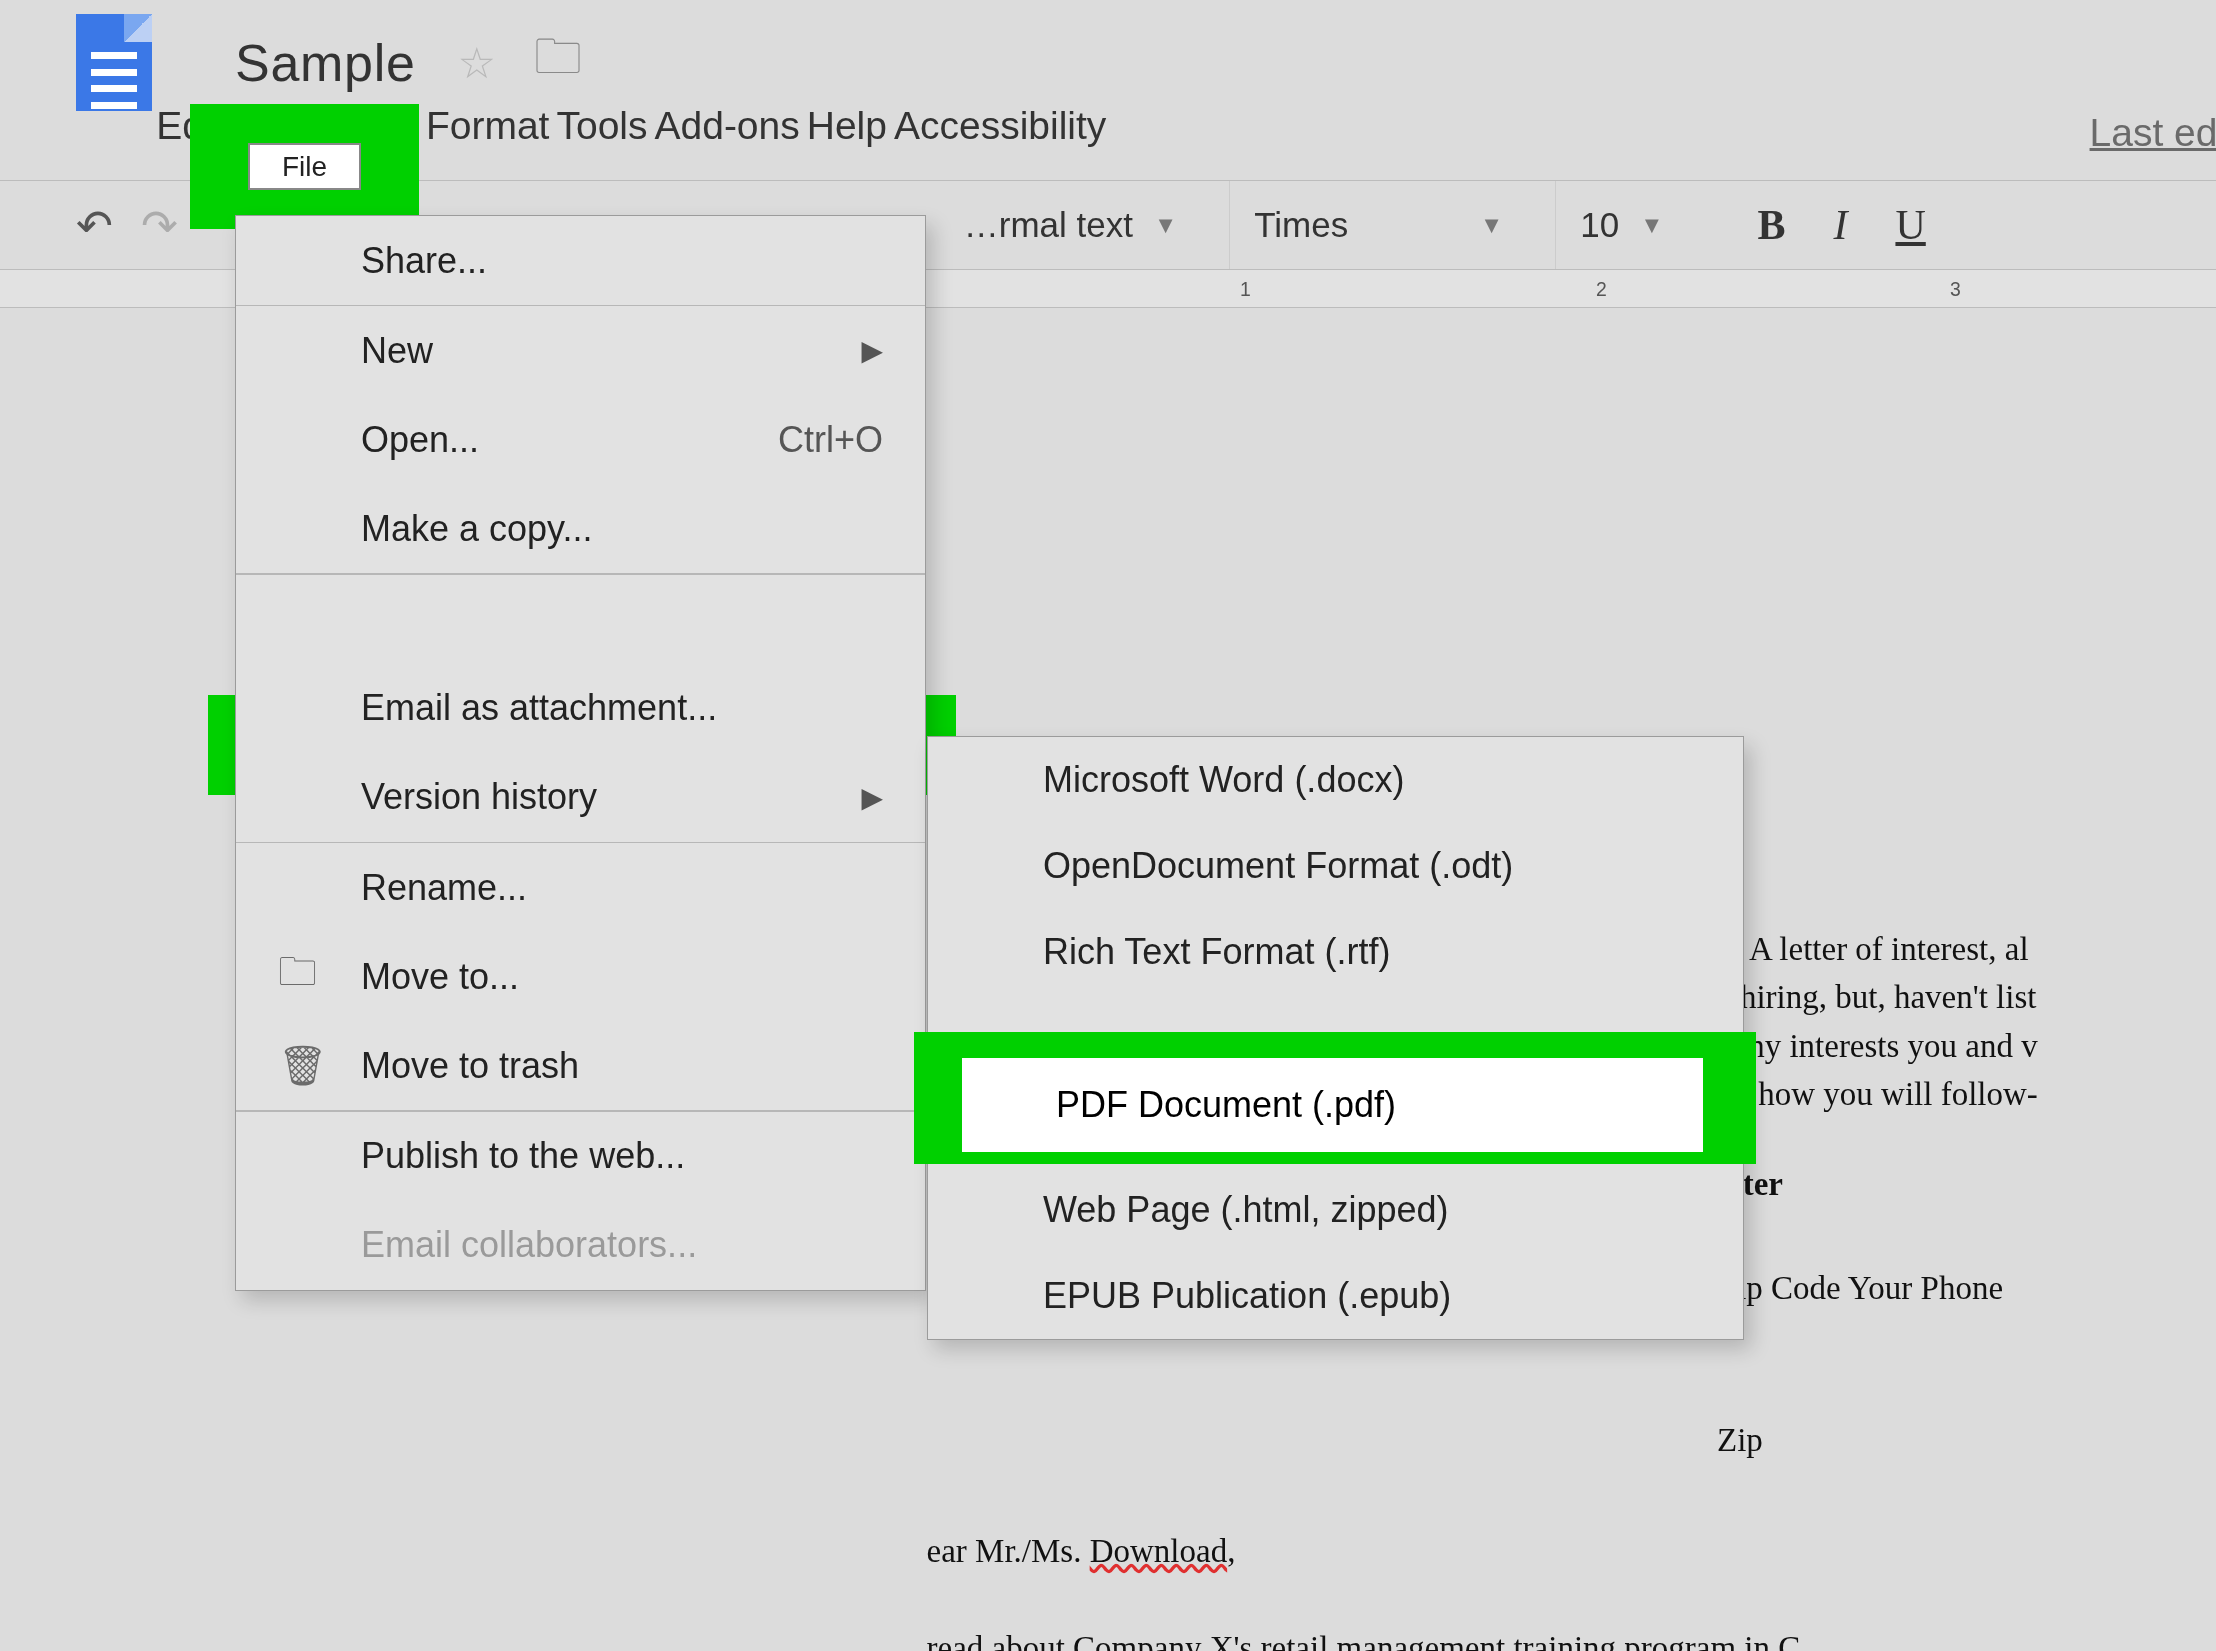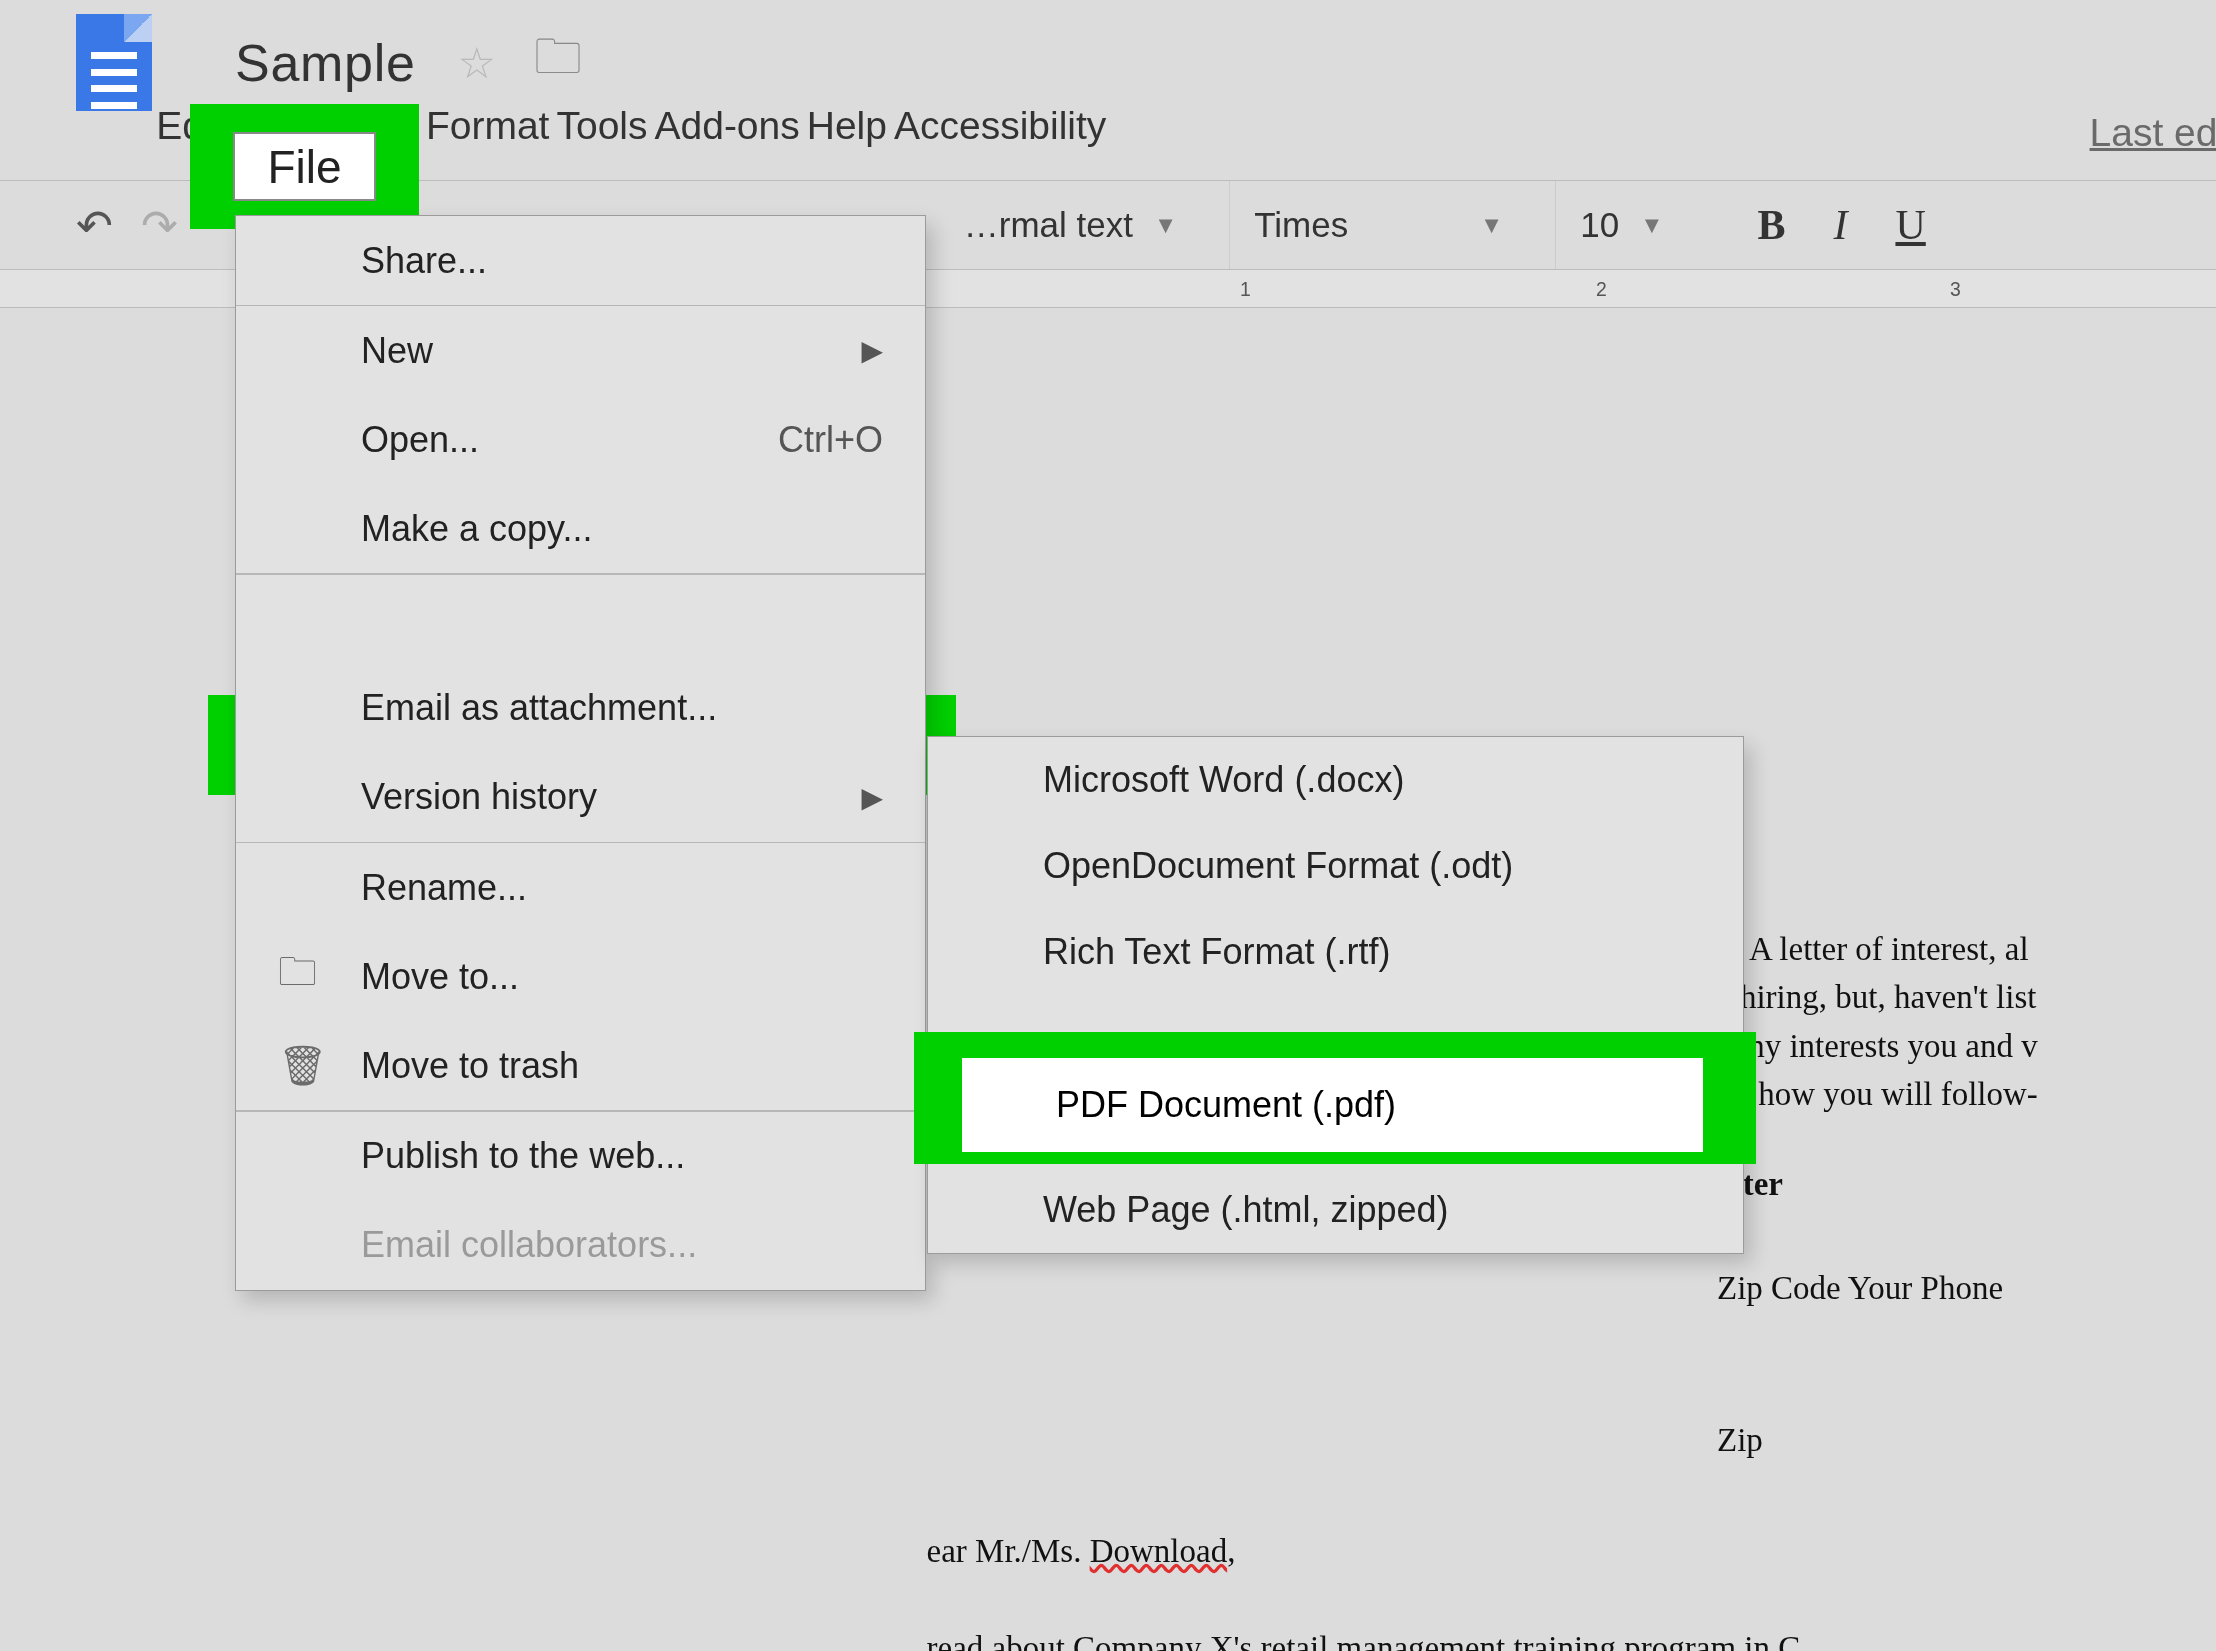--- a/index.html
+++ b/index.html
@@ -64,21 +64,21 @@
 
   .file-highlight-box {
     position:absolute; left:190px; top:104px;
     width:229px; height:125px;
     background:#00d000;
     z-index:5;
     display:flex; align-items:center; justify-content:center;
   }
   .file-highlight-box .inner {
     background:#fff; border:2.1px solid #888;
-    padding: 5.5px 32px; font-size:46px; color:#222;
+    padding: 5.5px 32px; font-size:28px; color:#222;
   }
 
   
   .toolbar {
     display:flex; align-items:center;
     height:90px;
     border-top:1.4px solid #bcbcbc; border-bottom:1.4px solid #bcbcbc;
     padding-left:76px; gap:28px;
     font-size:35px; color:#333;
   }
@@ -331,16 +331,19 @@
       <span>Rich Text Format (.rtf)</span>
     </div>
 
     <div class="sitem" style="visibility:hidden">placeholder</div>
     <div class="sitem">
       <span>Plain Text (.txt)</span>
     </div>
     <div class="sitem">
       <span>Web Page (.html, zipped)</span>
     </div>
+    <div class="sitem">
+      <span>EPUB Publication (.epub)</span>
+    </div>
   </div>
 
 </div>
 
 
 </body></html>

